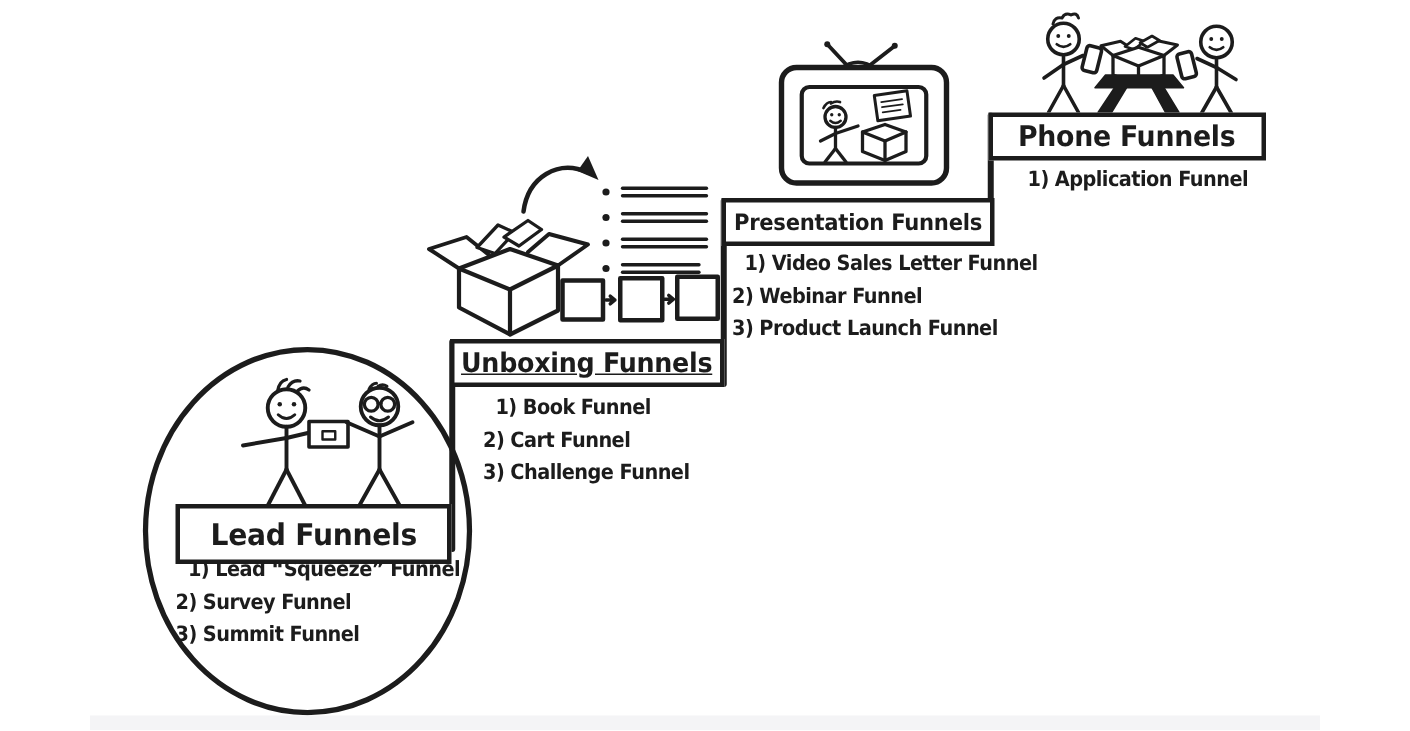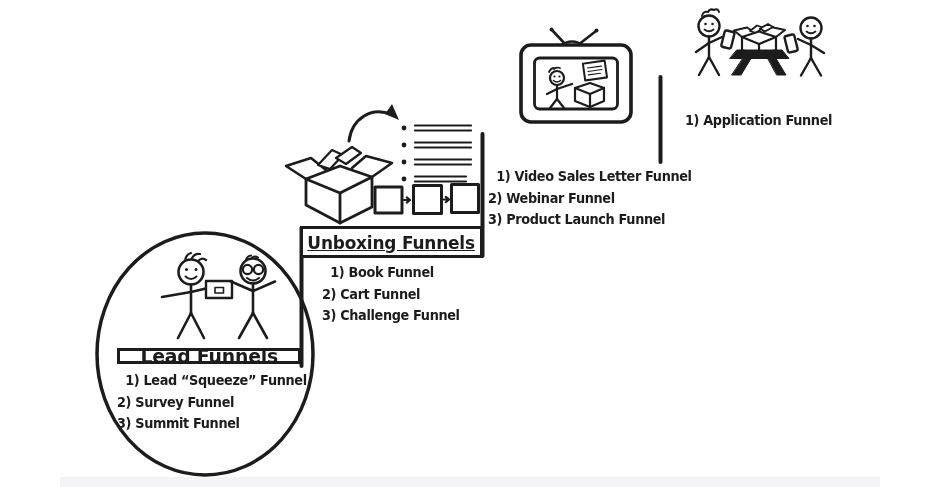--- a/index.html
+++ b/index.html
@@ -31,21 +31,21 @@
     display: flex;
     align-items: center;
     justify-content: center;
   }
   .bar-title {
     font-weight: bold;
     letter-spacing: -0.2px;
     white-space: nowrap;
     transform: scaleX(0.94);
   }
-  .bar.lead          { left: 117px; top: 336px; width: 184px; height: 16px; margin-top: 12px; }
+  .bar.lead          { left: 117px; top: 336px; width: 184px; height: 40px; }
   .bar.unboxing      { left: 300px; top: 226px; width: 183px; height: 32px; text-decoration: underline; }
   .bar.presentation  { left: 481px; top: 132px; width: 182px; height: 32px; }
   .bar.phone         { left: 659px; top: 75px;  width: 185px; height: 32px; }
   .bar.lead .bar-title          { font-size: 20px; }
   .bar.unboxing .bar-title      { font-size: 18px; }
   .bar.presentation .bar-title  { font-size: 15px; }
   .bar.phone .bar-title         { font-size: 19px; }
   .list {
     position: absolute;
     font-size: 14px;
@@ -219,20 +219,26 @@
       <line x1="811" y1="58" x2="821" y2="75.5"></line>
     </g>
   </svg>
 
   <div class="bar lead">
     <span class="bar-title">Lead Funnels</span>
   </div>
   <div class="bar unboxing">
     <span class="bar-title">Unboxing Funnels</span>
   </div>
+  <div class="bar presentation">
+    <span class="bar-title">Presentation Funnels</span>
+  </div>
+  <div class="bar phone">
+    <span class="bar-title">Phone Funnels</span>
+  </div>
 
   <div class="list lead-list">
     <div class="li indent">1) Lead “Squeeze” Funnel</div>
     <div class="li">2) Survey Funnel</div>
     <div class="li">3) Summit Funnel</div>
   </div>
   <div class="list unboxing-list">
     <div class="li indent">1) Book Funnel</div>
     <div class="li">2) Cart Funnel</div>
     <div class="li">3) Challenge Funnel</div>

